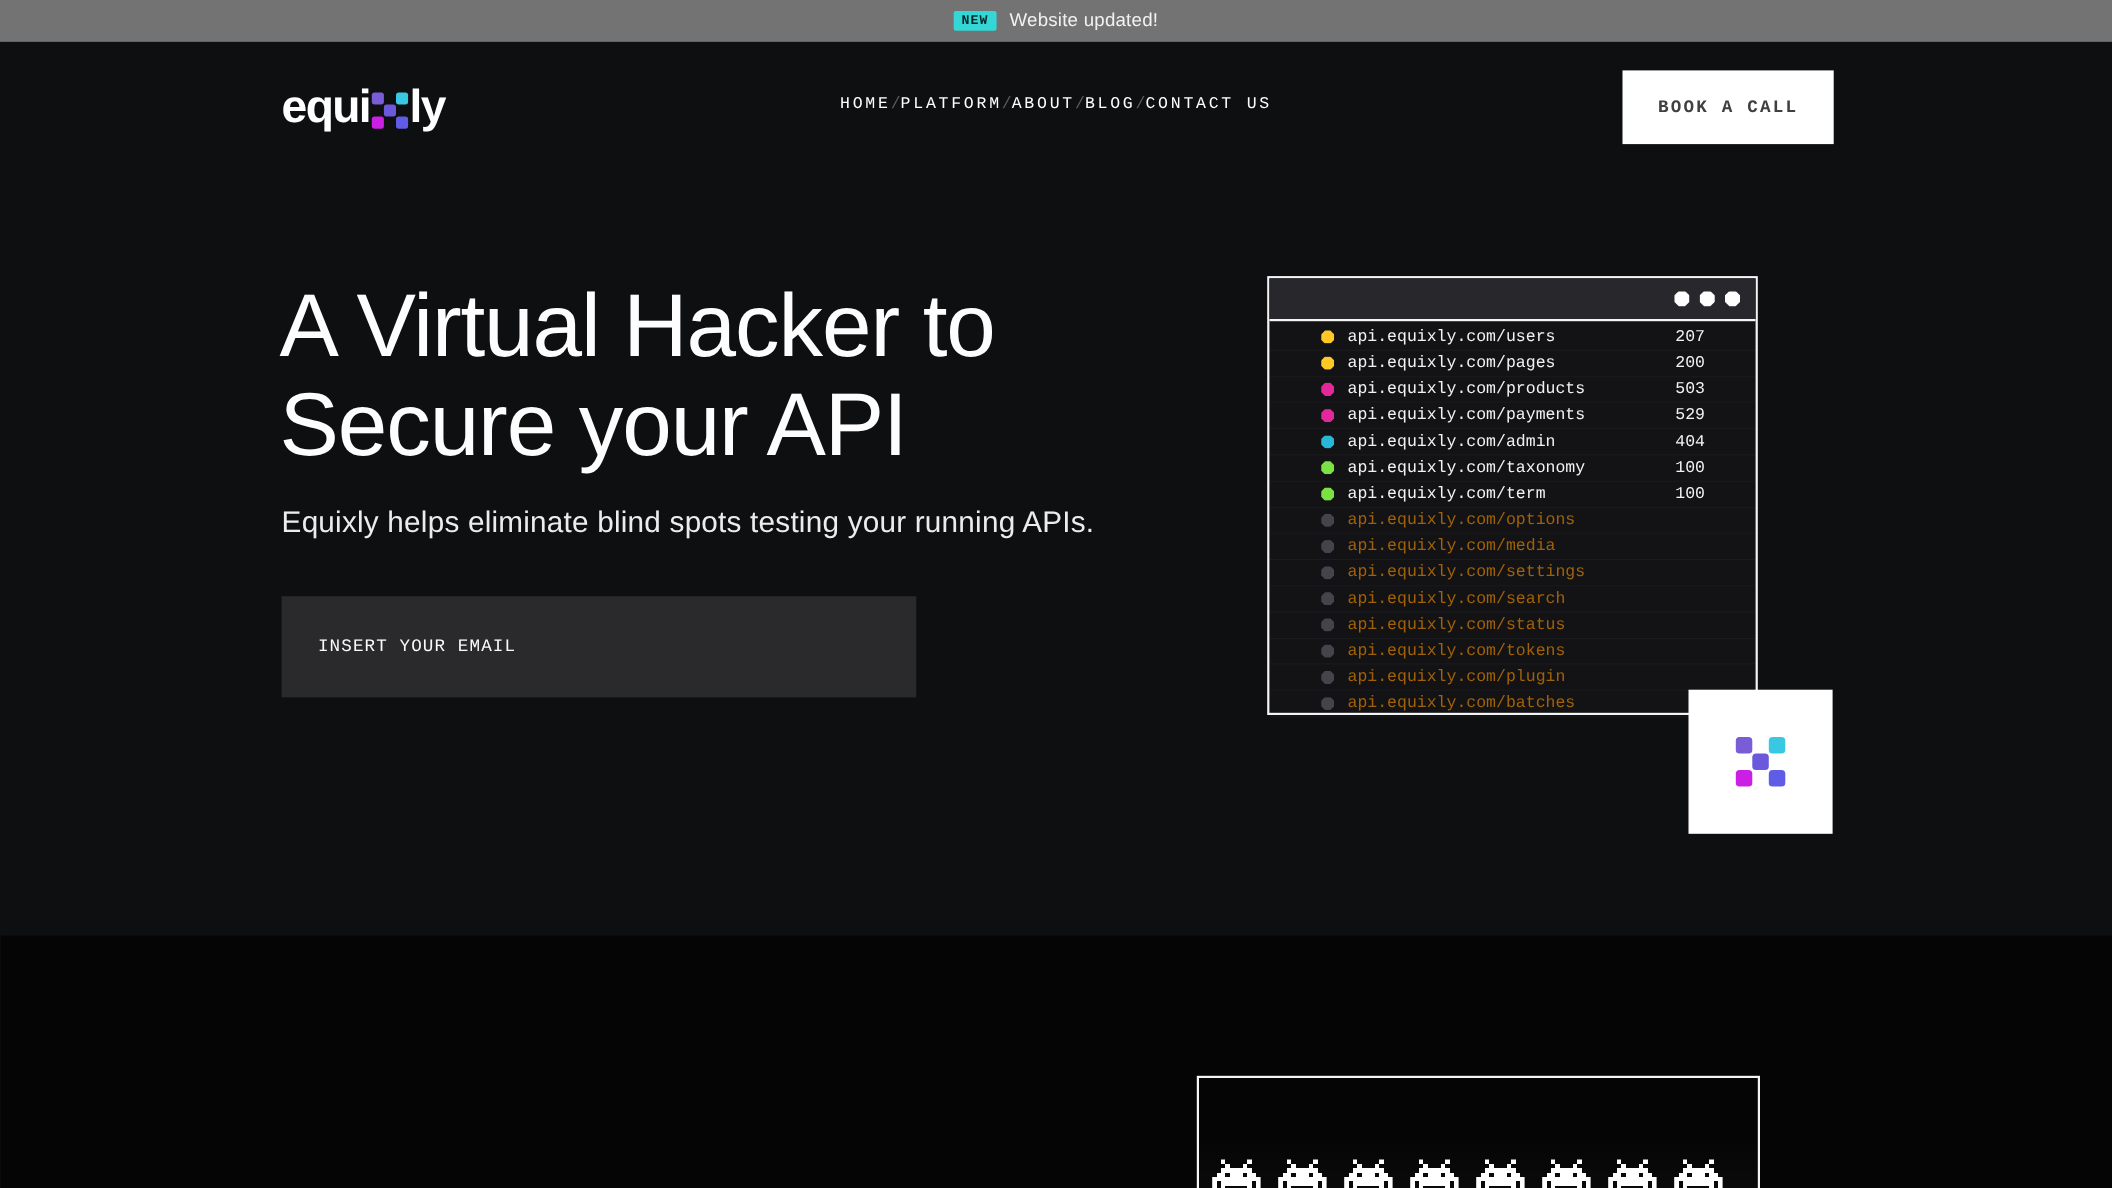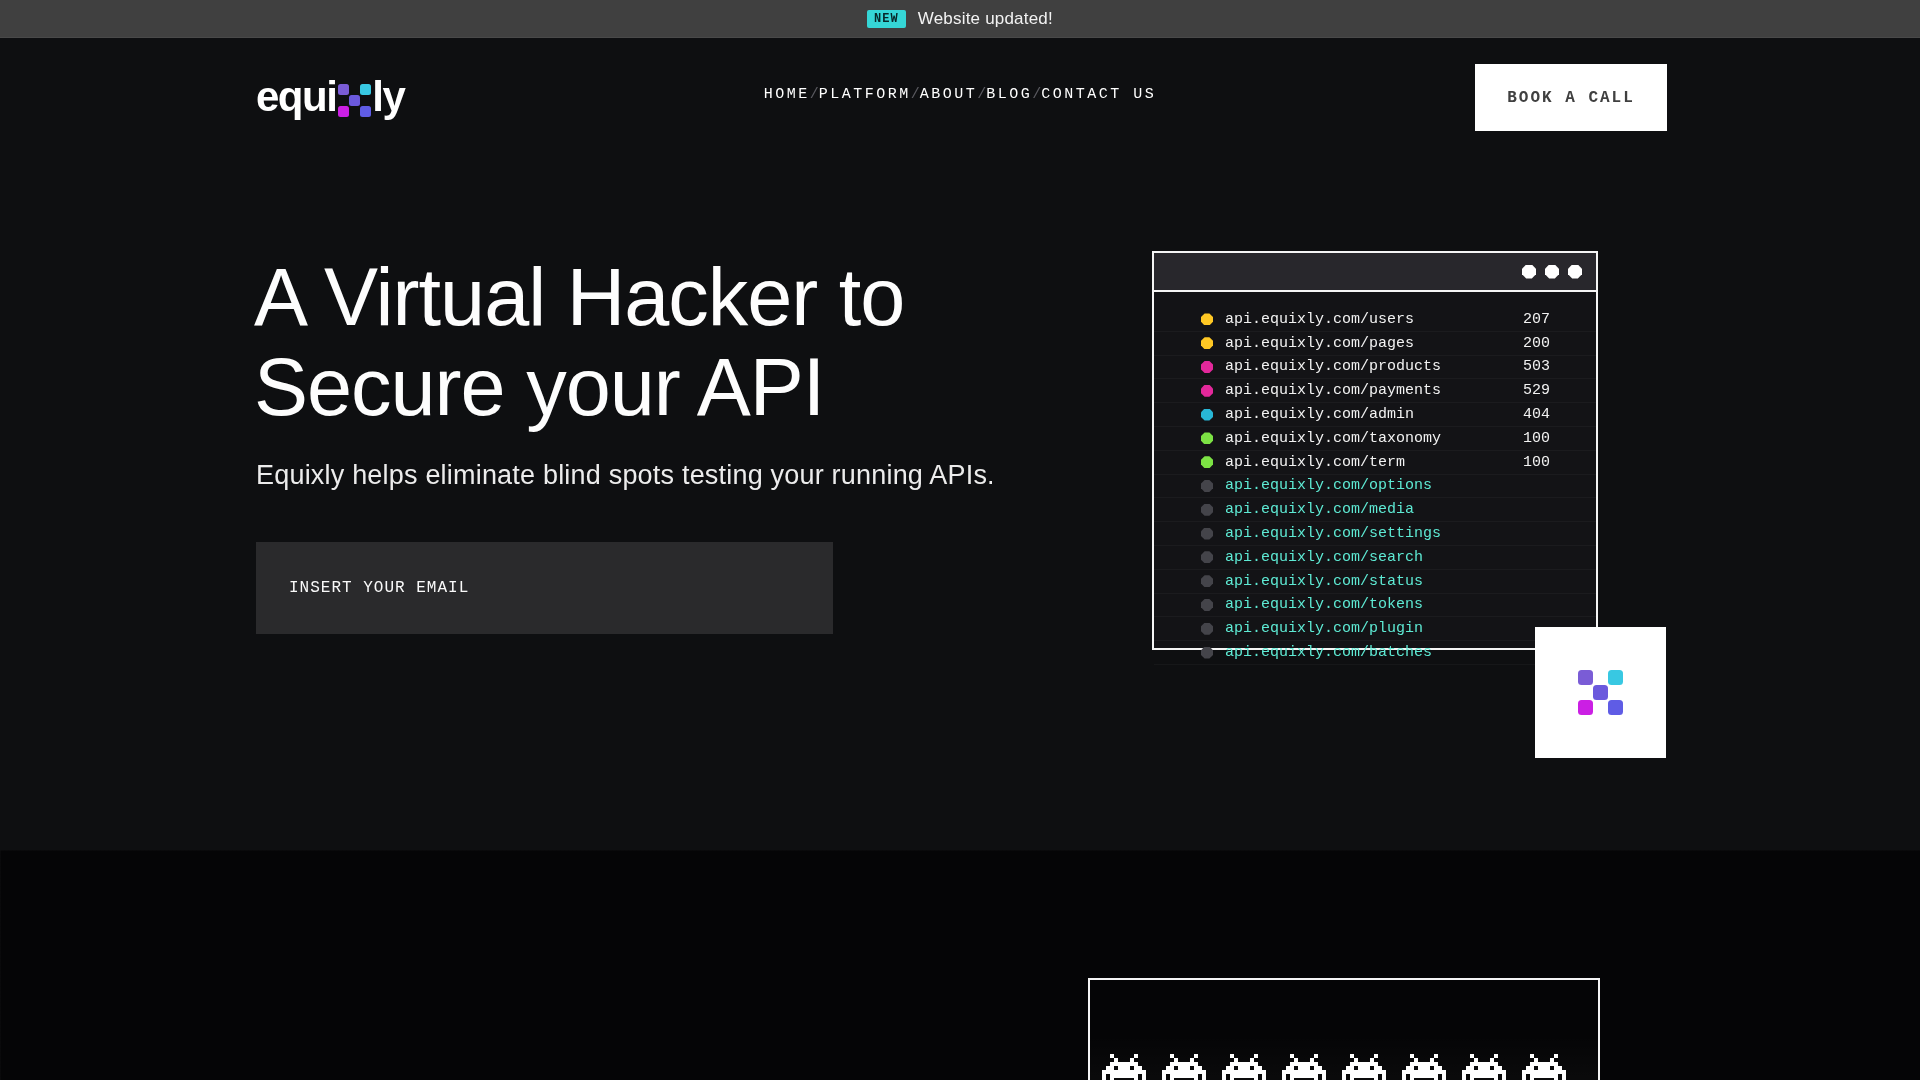--- a/index.html
+++ b/index.html
@@ -13,21 +13,21 @@
   .grid-bg {
     background-image:
       linear-gradient(rgba(255,255,255,.04) 1px, transparent 1px),
       linear-gradient(90deg, rgba(255,255,255,.04) 1px, transparent 1px);
     background-size:64px 64px;
   }
 
   
   .banner {
     position:absolute; top:0; left:0; width:1920px; height:38px;
-    background:#404040;
+    background:#737373;
     border-bottom:1px solid rgba(255,255,255,.05);
     display:flex; align-items:center; justify-content:center; gap:12px;
     z-index:20;
   }
   .badge {
     font-family:"Liberation Mono", monospace;
     font-size:12px; font-weight:bold;
     background:#35d6d6; color:#07282a;
     padding:2px 7px; border-radius:2px; letter-spacing:1px;
   }
@@ -92,33 +92,33 @@
     border:2px solid #f5f5f5; background:#131316; z-index:5;
   }
   .term-titlebar {
     height:39px; background:#28272c; border-bottom:2px solid #f5f5f5;
     display:flex; align-items:center; justify-content:flex-end; gap:9px; padding-right:14px;
   }
   .pixdot {
     width:14px; height:14px; background:#fff;
     clip-path:polygon(30% 0,70% 0,100% 30%,100% 70%,70% 100%,30% 100%,0 70%,0 30%);
   }
-  .term-body { padding-top:16px; }
+  .term-body { padding-top:3px; }
   .trow {
     height:23.8px; display:flex; align-items:center;
     padding:0 46px 0 47px;
     font-family:"Liberation Mono", monospace; font-size:15px; color:#f2f2f2;
     border-bottom:1px solid rgba(255,255,255,.035);
   }
   .trow .dot {
     width:12px; height:12px; margin-right:12px; flex:none;
     clip-path:polygon(30% 0,70% 0,100% 30%,100% 70%,70% 100%,30% 100%,0 70%,0 30%);
   }
   .trow .code { margin-left:auto; }
-  .trow.dim { color:#5eead4; }
+  .trow.dim { color:#a16207; }
 
   
   .logo-square {
     position:absolute; left:1535px; top:627px; width:131px; height:131px;
     background:#fff; z-index:10;
     display:flex; align-items:center; justify-content:center;
   }
   .logo-square .pixelx { width:45px; height:45px; }
   .logo-square .pixelx span { border-radius:3.5px; }
 

